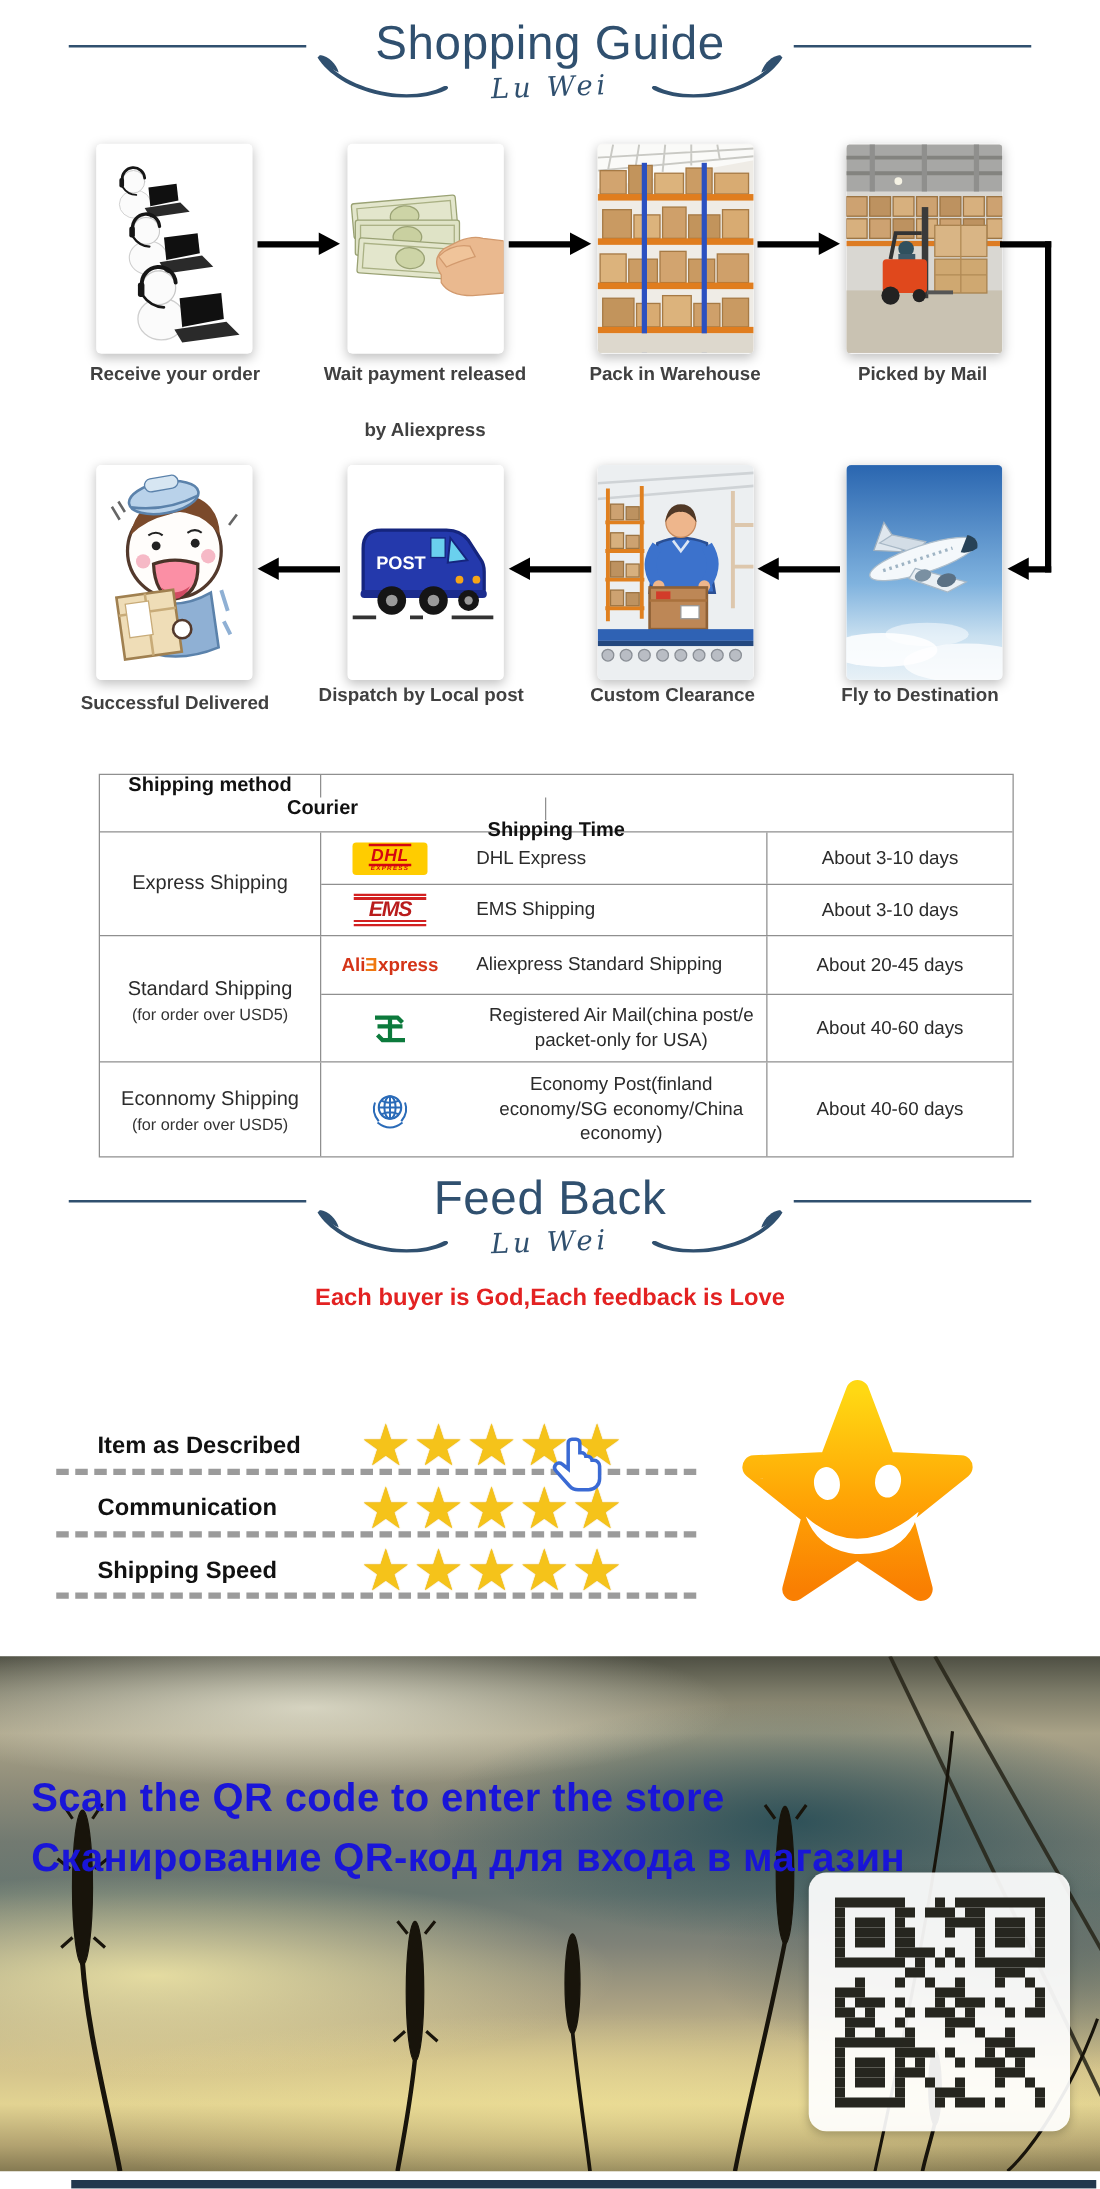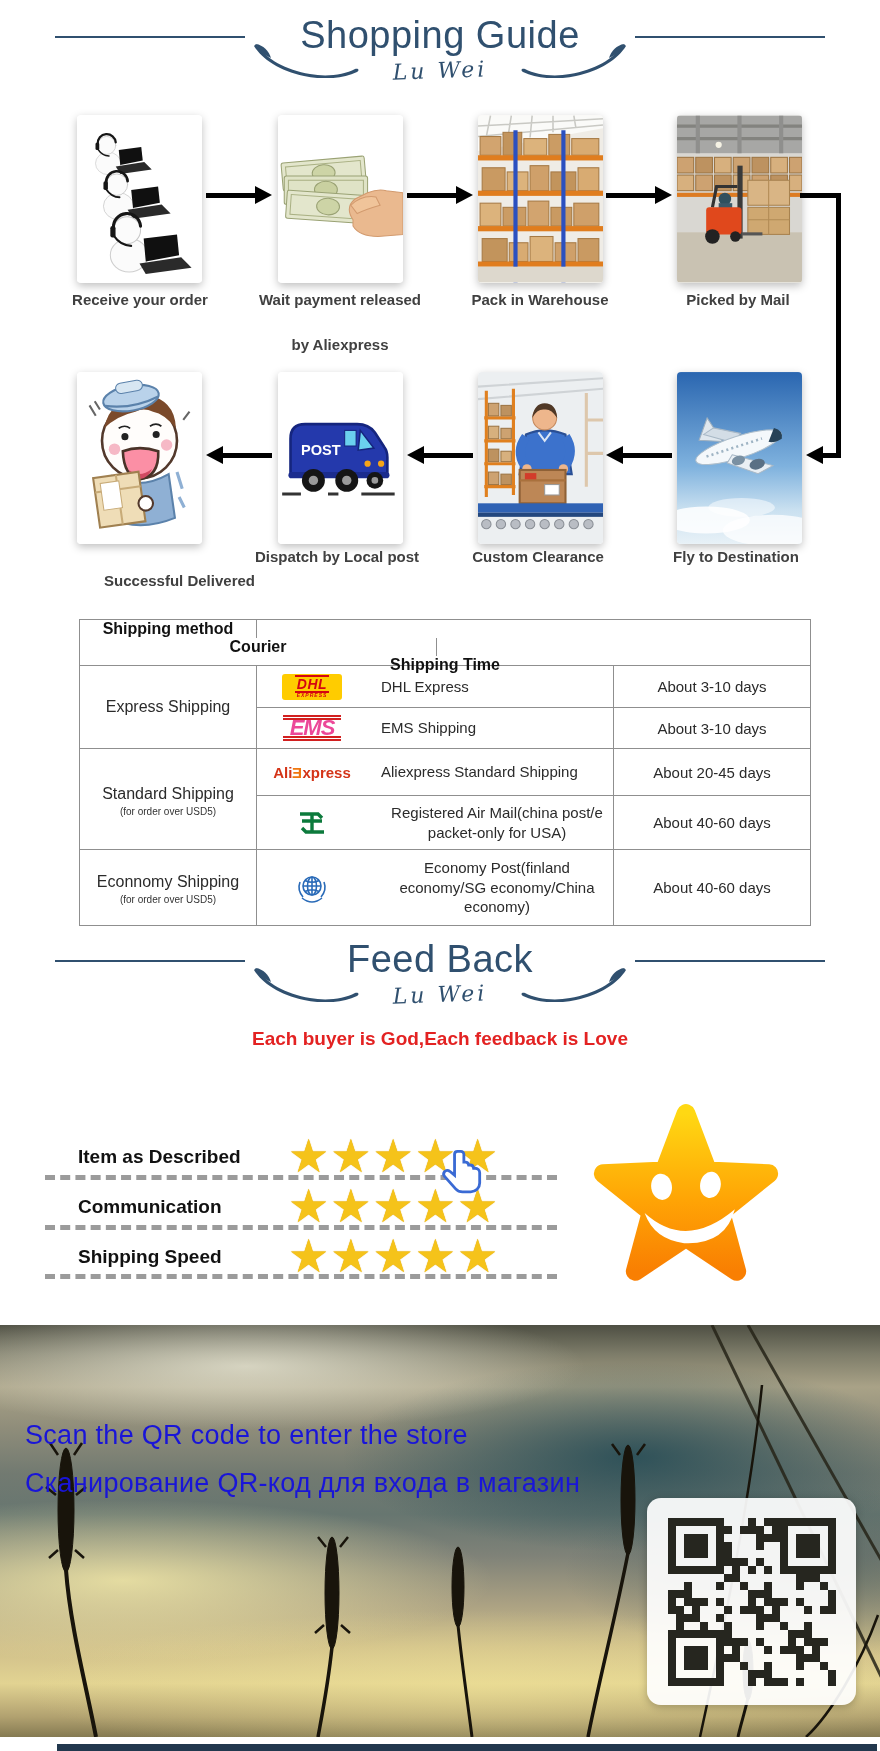--- a/index.html
+++ b/index.html
@@ -42,32 +42,32 @@
   .tr{display:flex;}
   .th-row{height:45px;font-weight:700;font-size:16px;color:#111;flex-direction:column;}
   .cell{display:flex;align-items:center;justify-content:center;box-sizing:border-box;}
   .c1{width:177px;border-right:1px solid #8f8f8f;flex-direction:column;text-align:center;}
   .c2{width:357px;border-right:1px solid #8f8f8f;justify-content:flex-start;}
   .c3{flex:1;text-align:center;}
   .group{display:flex;border-top:1px solid #8f8f8f;}
   .g-rows{display:flex;flex-direction:column;flex:1;}
   .g-rows .tr + .tr{border-top:1px solid #8f8f8f;}
   .method{font-size:16px;line-height:1.5;}
-  .note{font-size:10px;color:#333;}
+  .note{font-size:13px;color:#333;}
   .logo-slot{width:78px;margin-left:16px;display:flex;align-items:center;justify-content:center;flex:none;}
   .courier-txt{margin-left:30px;line-height:1.3;max-width:235px;text-align:center;}
 
   
   .dhl{width:60px;height:26px;background:#ffcc00;border-radius:3px;display:flex;flex-direction:column;
        align-items:center;justify-content:center;line-height:1;}
   .dhl .t{color:#d40511;font-weight:700;font-style:italic;font-size:14px;letter-spacing:.5px;
           border-top:2px solid #d40511;border-bottom:2px solid #d40511;padding:0 2px;}
   .dhl .s{color:#d40511;font-style:italic;font-size:5px;font-weight:700;letter-spacing:1px;}
   .ems{position:relative;width:58px;height:26px;display:flex;align-items:center;justify-content:center;}
-  .ems .t{color:#ec4899;font-weight:700;font-style:italic;font-size:22px;letter-spacing:-1px;
+  .ems .t{color:#b91c1c;font-weight:700;font-style:italic;font-size:17px;letter-spacing:-1px;
           text-shadow:1px 1px 0 #fff;}
   .ems:before,.ems:after{content:'';position:absolute;left:0;right:0;height:5px;
       background:repeating-linear-gradient(180deg,#d22020 0 2px,#fff 2px 3px,#d22020 3px 5px);}
   .ems:before{top:0;} .ems:after{bottom:0;}
   .aliexp{font-weight:700;font-size:15px;color:#d43418;white-space:nowrap;}
   .aliexp .e{display:inline-block;transform:scaleX(-1);color:#f07810;font-weight:800;}
 
   
   .tag-red{position:absolute;left:0;top:1028px;width:880px;text-align:center;
            font-size:19px;font-weight:600;color:#e32222;}
@@ -82,21 +82,21 @@
   
   .photo{position:absolute;left:0;top:1325px;width:880px;height:412px;overflow:hidden;
      background:
       radial-gradient(55% 22% at 28% 10%, rgba(238,236,218,.75), rgba(238,236,218,0) 70%),
       radial-gradient(46% 32% at 72% 32%, rgba(33,73,84,.85), rgba(33,73,84,0) 72%),
       radial-gradient(40% 30% at 92% 60%, rgba(52,80,82,.45), rgba(52,80,82,0) 70%),
       radial-gradient(60% 28% at 14% 62%, rgba(248,238,170,.8), rgba(248,238,170,0) 70%),
       radial-gradient(70% 25% at 55% 88%, rgba(240,226,150,.55), rgba(240,226,150,0) 75%),
       linear-gradient(180deg,#4e4f43 0%,#7d7c69 7%,#a9a287 15%,#8f8d7a 25%,#727a71 36%,
         #677670 46%,#7f8278 56%,#a89f82 67%,#cfbf8a 78%,#e2d392 87%,#b2a270 95%,#857a52 100%);}
-  .photo-text{position:absolute;left:25px;color:#1915d8;font-size:27px;font-weight:400;letter-spacing:.3px;}
+  .photo-text{position:absolute;left:25px;color:#1915d8;font-size:32px;font-weight:700;letter-spacing:.3px;}
   .qr-card{position:absolute;left:647px;top:173px;width:209px;height:207px;border-radius:14px;
            background:rgba(255,255,255,.92);box-shadow:0 2px 8px rgba(0,0,0,.25);
            display:flex;align-items:center;justify-content:center;}
   .qr-grid{display:grid;grid-template-columns:repeat(21,8px);grid-auto-rows:8px;}
   .qm.dark{background:#26261f;}
   .grass-svg{position:absolute;left:0;top:0;}
 
   .bottom-bar{position:absolute;left:57px;top:1744px;width:820px;height:7px;background:#22384e;}
 </style>
 </head>
@@ -386,21 +386,21 @@
         <ellipse cx="72" cy="93" rx="7.5" ry="5" fill="#5a7084"></ellipse>
         <ellipse cx="56" cy="84" rx="6.5" ry="4.5" fill="#7a90a2"></ellipse>
       </g>
     </svg>
   </div>
 
   <div class="arr left" style="left:222px;top:453px;width:50px;"></div>
   <div class="arr left" style="left:423px;top:453px;width:50px;"></div>
   <div class="arr left" style="left:622px;top:453px;width:50px;"></div>
 
-  <div class="flow-caption" style="left:25px;top:572px;text-align:right;">Successful Delivered</div>
+  <div class="flow-caption" style="left:25px;top:554px;">Successful Delivered</div>
   <div class="flow-caption" style="left:222px;top:548px;">Dispatch by Local post</div>
   <div class="flow-caption" style="left:423px;top:548px;">Custom Clearance</div>
   <div class="flow-caption" style="left:621px;top:548px;">Fly to Destination</div>
 
   <div class="ship-table">
     <div class="tr th-row">
       <div class="cell c1">Shipping method</div>
       <div class="cell c2" style="justify-content:center;">Courier</div>
       <div class="cell c3 cell">Shipping Time</div>
     </div>

